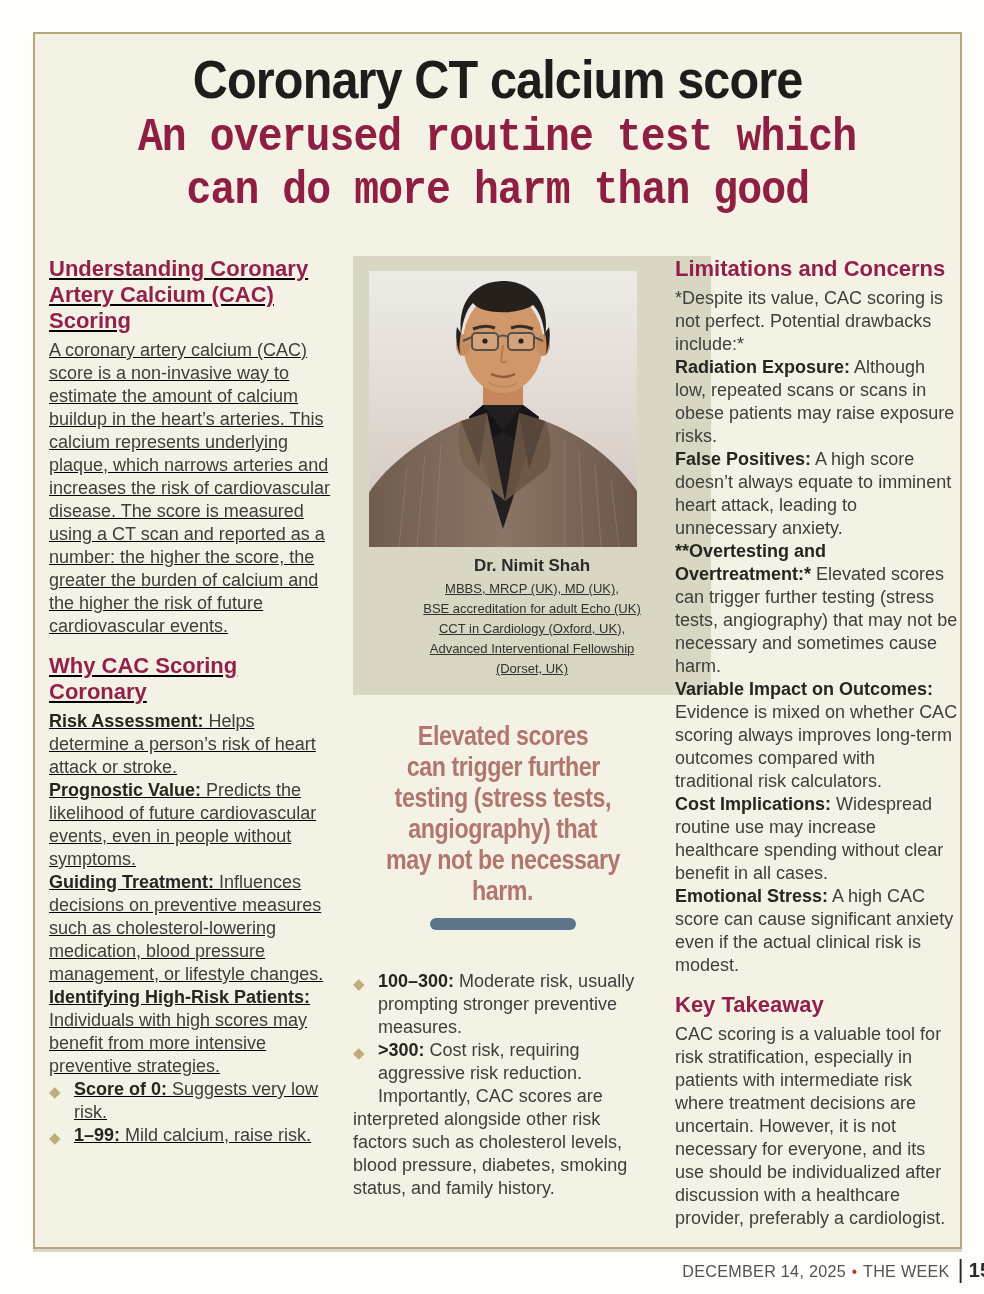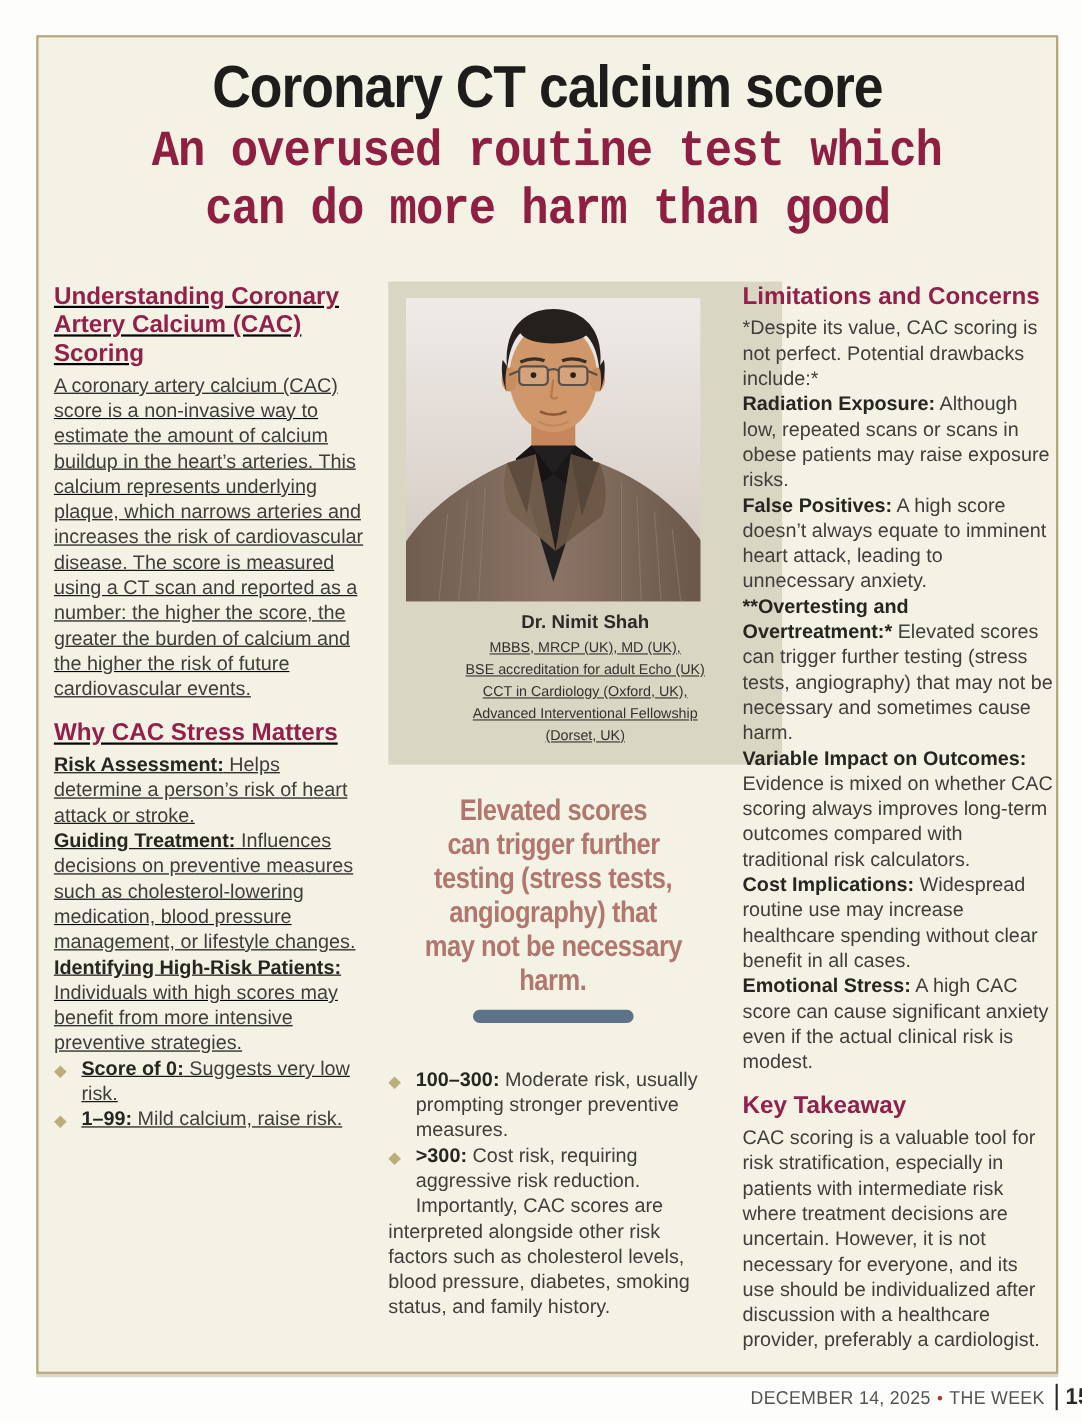--- a/index.html
+++ b/index.html
@@ -142,22 +142,23 @@
       <div><span class="cond">An overused routine test which</span></div>
       <div><span class="cond">can do more harm than good</span></div>
     </div>
 
     <div class="columns">
 
       <div class="col-left">
         <h3 class="sec">Understanding Coronary Artery Calcium (CAC) Scoring</h3>
         <p class="body">A coronary artery calcium (CAC) score is a non-invasive way to estimate the amount of calcium buildup in the heart’s arteries. This calcium represents underlying plaque, which narrows arteries and increases the risk of cardiovascular disease. The score is measured using a CT scan and reported as a number: the higher the score, the greater the burden of calcium and the higher the risk of future cardiovascular events.</p>
 
-        <h3 class="sec gap">Why CAC Stress Matters</h3>
+        <h3 class="sec gap">Why CAC Scoring Coronary</h3>
         <p class="item"><b>Risk Assessment:</b><span> Helps determine a person’s risk of heart attack or stroke.</span></p>
+        <p class="item"><b>Prognostic Value:</b><span> Predicts the likelihood of future cardiovascular events, even in people without symptoms.</span></p>
         <p class="item"><b>Guiding Treatment:</b><span> Influences decisions on preventive measures such as cholesterol-lowering medication, blood pressure management, or lifestyle changes.</span></p>
         <p class="item"><b>Identifying High-Risk Patients:</b><span> Individuals with high scores may benefit from more intensive preventive strategies.</span></p>
 
         <div class="bullet">
           <span class="diamond">◆</span><b>Score of 0:</b><span> Suggests very low risk.</span>
         </div>
         <div class="bullet">
           <span class="diamond">◆</span><b>1–99:</b><span> Mild calcium, raise risk.</span>
         </div>
       </div>

